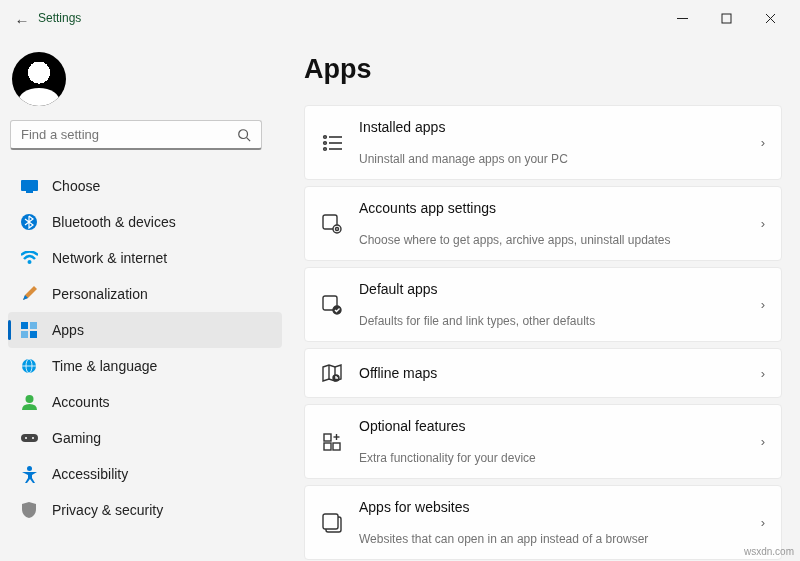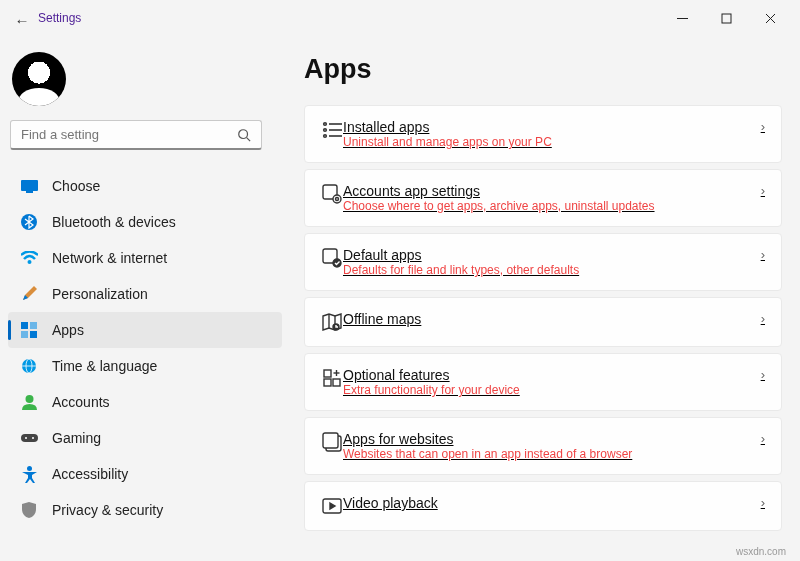--- a/index.html
+++ b/index.html
@@ -11,21 +11,21 @@
     overflow: hidden;
     position: relative;
   }
   .titlebar {
     display: flex;
     align-items: center;
     height: 36px;
     padding: 0 8px;
   }
   .titlebar .back { width: 28px; text-align: center; font-size: 15px; color: #333; }
-  .titlebar .title { font-size: 12px; color: #4c1d95; margin-left: 2px; }
+  .titlebar .title { font-size: 12px; color: #14532d; margin-left: 2px; }
   .win-controls { margin-left: auto; display: flex; }
   .win-controls span {
     width: 44px; height: 30px; display: flex; align-items: center; justify-content: center;
     font-size: 12px; color: #222;
   }
   .layout { display: flex; height: calc(100% - 36px); }
   .sidebar { width: 290px; padding: 10px 8px 0 8px; }
   .avatar {
     width: 54px; height: 54px; border-radius: 50%;
     background: radial-gradient(circle at 50% 38%, #fff 0 11px, #000 11px);
@@ -59,34 +59,34 @@
     content: ""; position: absolute; left: 0; top: 8px; bottom: 8px;
     width: 3px; background: #0067c0; border-radius: 2px;
   }
   .nav-item .ic {
     width: 18px; height: 18px; display: flex; align-items: center; justify-content: center;
     font-size: 15px;
   }
   .main { flex: 1; padding: 18px 18px 0 14px; overflow-y: hidden; }
   .main h1 { font-size: 27px; font-weight: 600; color: #111; margin-bottom: 20px; }
   .card {
-    display: flex; align-items: flex-start; 
+    display: flex; align-items: center; gap: 16px;
     background: #fefefe; border: 1px solid #e9e9e9; border-radius: 4px;
-    padding: 13px 16px; margin-bottom: 6px; text-decoration: underline;
+    padding: 13px 16px; margin-bottom: 6px;
   }
   .card .cic {
     width: 22px; height: 22px; display: flex; align-items: center; justify-content: center;
     color: #333;
   }
   .card .txt { flex: 1; }
   .card .t { font-size: 14px; color: #111; }
-  .card .s { font-size: 12px; color: #ef4444; margin-top: 0; }
+  .card .s { font-size: 12px; color: #737373; margin-top: 17px; }
   .card .chev { font-size: 13px; color: #666; }
   .watermark {
-    position: absolute; right: 14px; bottom: 4px;
+    position: absolute; right: 6px; bottom: 4px;
     font-size: 10px; color: #999;
   }
   svg { display: block; }
 </style>
 </head>
 <body>
 
 <div class="titlebar">
   <span class="back">←</span>
   <span class="title">Settings</span>

